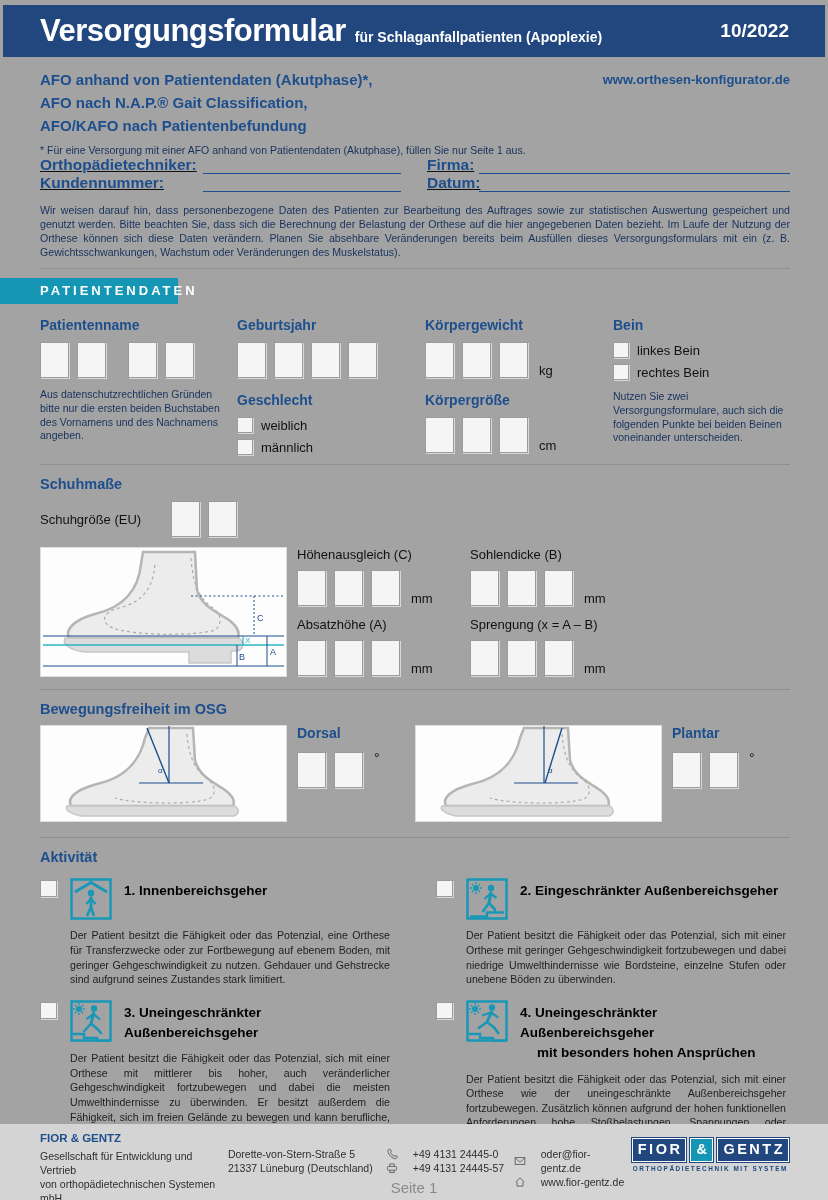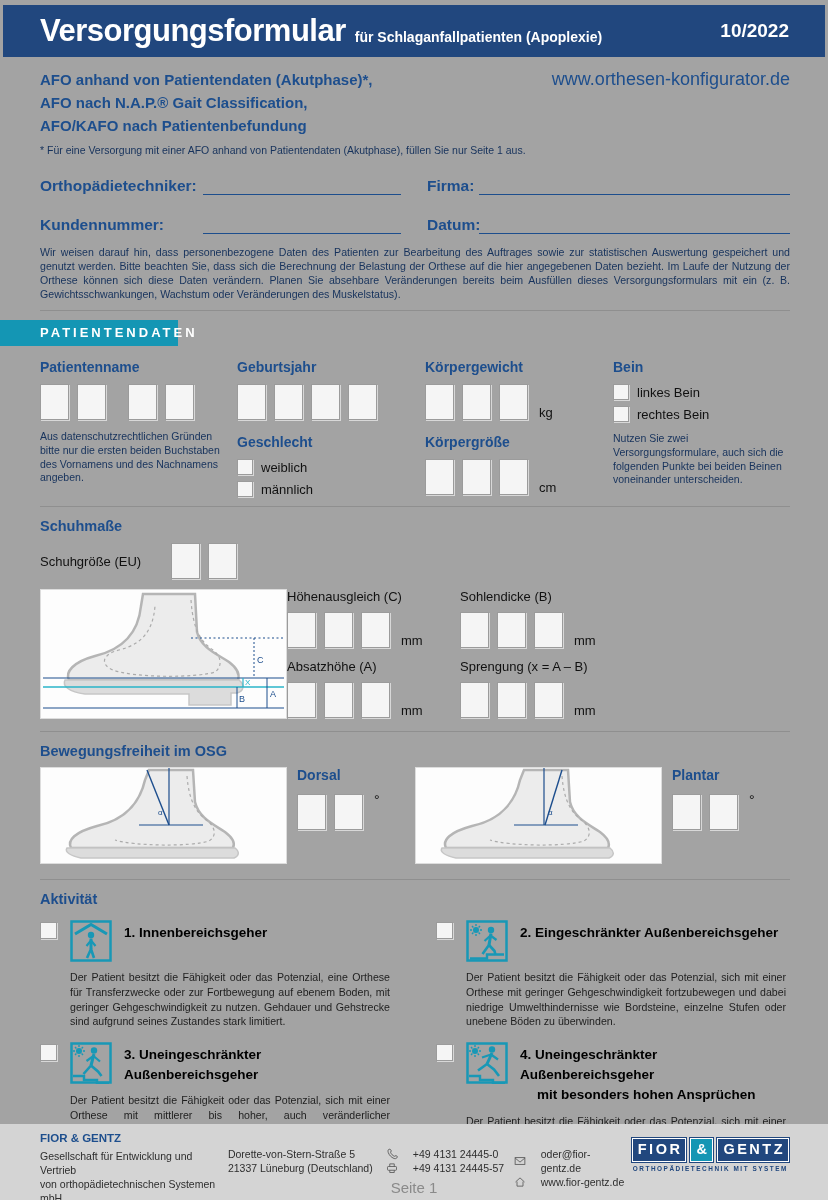--- a/index.html
+++ b/index.html
@@ -11,25 +11,25 @@
           display:flex;align-items:center;padding:0 36px 0 37px;box-sizing:border-box;}
   .topbar-title{font-size:31px;font-weight:bold;letter-spacing:-0.5px;}
   .topbar-sub{font-size:14px;font-weight:bold;margin:12px 0 0 9px;}
   .topbar-issue{margin-left:auto;font-size:19px;font-weight:bold;}
 
   .content{padding:0 38px 0 40px;}
 
   
   .intro{display:flex;margin-top:11px;}
   .intro-line{font-size:15px;font-weight:bold;color:#1d4e8d;line-height:23px;}
-  .intro-site{margin-left:auto;font-size:18px;font-weight:normal;color:#1d4e8d;line-height:23px;}
+  .intro-site{margin-left:auto;font-size:13px;font-weight:bold;color:#1d4e8d;line-height:23px;}
   .footnote{font-size:10.5px;color:#16325c;margin-top:7px;}
 
   
-  .fieldrow{display:flex;align-items:flex-end;margin-top:21px;}
+  .fieldrow{display:flex;align-items:flex-end;text-decoration:underline;}
   .flabel{font-size:15.5px;font-weight:bold;color:#1d4e8d;}
   .fline{border-bottom:1.5px solid #1d4e8d;height:16px;}
   .w-label1{width:163px;}
   .w-line1{width:198px;}
   .w-label2{width:52px;margin-left:26px;}
   .w-line2{flex:1;}
 
   .privacy{margin-top:11px;font-size:10.6px;line-height:1.33;color:#16325c;text-align:justify;}
 
   .sep{border:none;border-top:1px solid #8f8f8f;margin:9px 38px 0 40px;}
@@ -47,21 +47,21 @@
   .check{width:16px;height:16px;background:#f5f5f5;border:1px solid #9b9b9b;box-shadow:1px 1px 0 #d8d8d8;flex:none;box-sizing:border-box;}
   .checkrow{display:flex;align-items:center;gap:8px;margin-top:6px;font-size:13px;color:#111;}
   .unit{font-size:13px;color:#111;margin-left:3px;}
 
   
   .section-h{color:#1d4e8d;font-weight:bold;font-size:14.5px;margin-top:11px;}
   .shoe-size-row{display:flex;align-items:center;margin-top:9px;}
   .shoe-size-label{font-size:13px;width:131px;}
   .illus{width:245px;height:128px;border:1px solid #ddd;background:#fdfdfd;flex:none;}
   .shoe-flex{display:flex;margin-top:10px;}
-  .measures{display:grid;grid-template-columns:173px 1fr;row-gap:9px;}
+  .measures{display:grid;grid-template-columns:173px 1fr;margin-left:10px;row-gap:9px;}
   .mlabel{font-size:13px;margin-bottom:8px;}
 
   
   .osg-flex{display:flex;margin-top:8px;}
   .illus-osg{width:245px;height:95px;border:1px solid #ddd;background:#fdfdfd;flex:none;}
   .osg-group{width:133px;margin-left:10px;}
   .osg-label{color:#1d4e8d;font-weight:bold;font-size:14px;}
   .osg-boxes{display:flex;gap:8px;margin-top:11px;align-items:flex-start;}
   .deg{font-size:14px;margin-left:3px;margin-top:-2px;}
 

